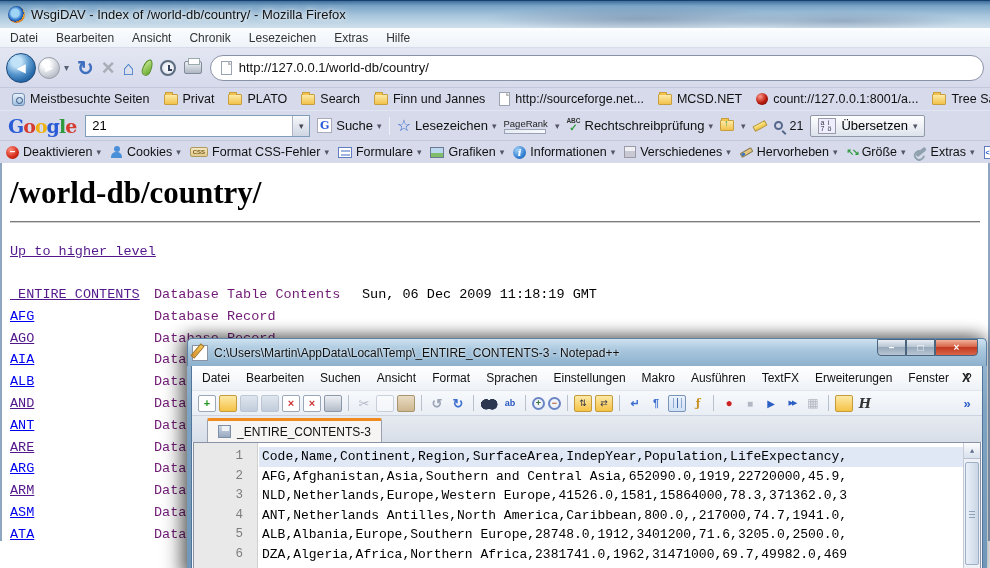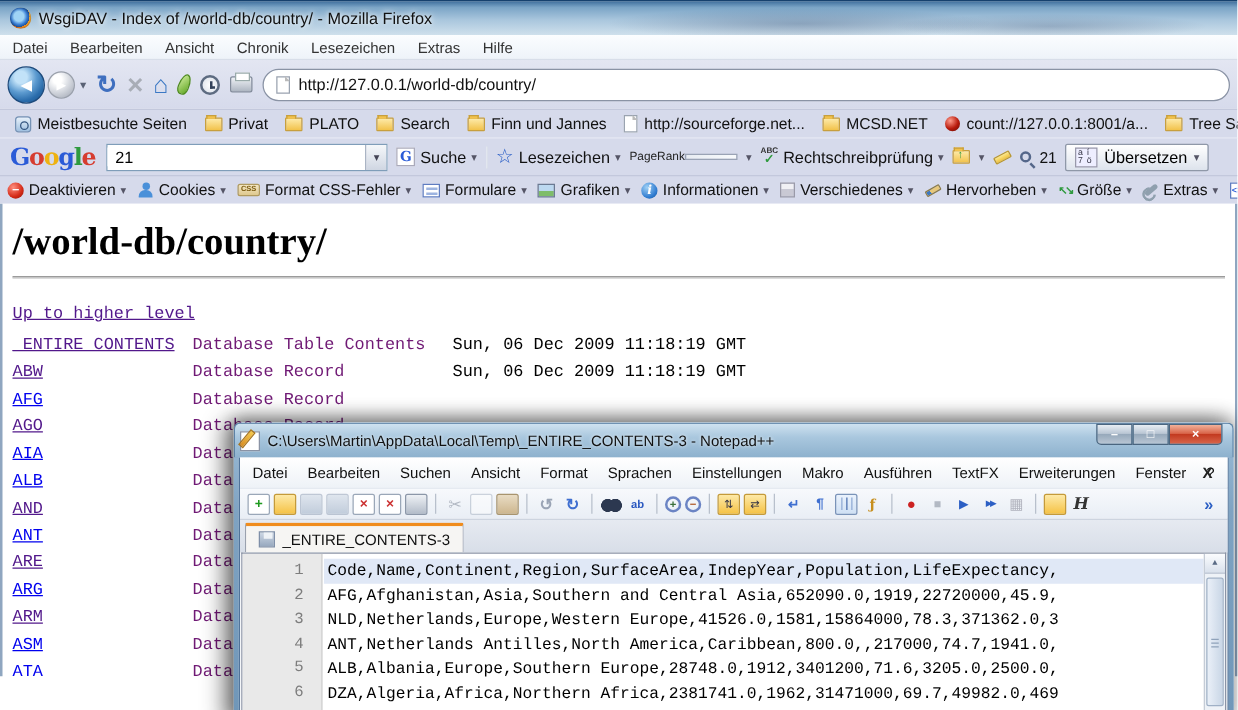--- a/index.html
+++ b/index.html
@@ -63,21 +63,21 @@
   .g-logo span:nth-child(3){color:#eeb211;} .g-logo span:nth-child(4){color:#2a5bd7;}
   .g-logo span:nth-child(5){color:#2f9a3e;} .g-logo span:nth-child(6){color:#d63c2f;}
   .g-search { width:225px; height:22px; background:#fff; border:1px solid #7f9db9; display:flex; align-items:center; }
   .g-search input { flex:1; border:none; outline:none; font-size:13px; padding:0 6px; font-family:"Liberation Sans",sans-serif; }
   .g-search .dd { width:17px; height:20px; background:linear-gradient(#f5f7fa,#cfd6e2); border-left:1px solid #aab4c4; display:flex; align-items:center; justify-content:center; font-size:9px; color:#445; }
   .tb-btn { display:flex; align-items:center; gap:4px; font-size:13px; color:#111; cursor:default; }
   .caret { font-size:9px; color:#556; }
   .vsep { width:1px; height:18px; background:#b6bdd0; border-right:1px solid #eef1f8; }
   .ico-gsq { width:15px; height:15px; background:#fff; border:1px solid #aab; display:flex; align-items:center; justify-content:center; font-weight:bold; font-size:11px; color:#2a5bd7; font-family:"DejaVu Serif",serif; }
   .ico-star { color:#2b5fc7; font-size:16px; line-height:1; }
-  .pr-widget { display:flex; align-items:center; }
+  .pr-widget { display:flex; flex-direction:column; align-items:flex-start; }
   .pr-label { font-size:9.5px; color:#222; }
   .pr-bar { width:42px; height:5px; border:1px solid #9aa3b5; background:linear-gradient(90deg,#e8ecf2,#f8fafc); }
   .ico-abc { display:flex; flex-direction:column; align-items:center; line-height:1; }
   .ico-abc b { font-size:6.5px; color:#333; } .ico-abc i { font-style:normal; font-size:10px; color:#2f9a3e; font-weight:bold; margin-top:-1px; }
   .ico-fillfolder { position:relative; }
   .ico-fillfolder::after { content:"↑"; position:absolute; left:3px; top:-3px; font-size:9px; font-weight:bold; color:#2f9a3e; }
   .ico-marker { width:14px; height:6px; background:linear-gradient(#fde98a,#eec13f); border:1px solid #b8962d; transform:rotate(-28deg); border-radius:1px; }
   .ico-lens { width:9px; height:9px; border:2px solid #55678a; border-radius:50%; position:relative; }
   .ico-lens::after { content:""; position:absolute; width:2px; height:5px; background:#55678a; left:7px; top:7px; transform:rotate(-45deg); }
   .zoom-count { font-size:12.5px; color:#111; }
@@ -110,21 +110,21 @@
   .newtab-btn { width:26px; height:20px; margin-bottom:2px; background:linear-gradient(#e5e8f1,#cfd4e6); border:1px solid #9aa1b5; border-radius:3px; display:flex; align-items:center; justify-content:center; font-size:12px; color:#556; }
 
   
   .ff-content { position:relative; height:378px; background:#fff; border-left:2px solid #8fa6c0; border-right:2px solid #8fa6c0; overflow:hidden; }
   .page-h1 { font-family:"Liberation Serif","DejaVu Serif",serif; font-weight:bold; font-size:31px; color:#000; margin:12px 0 10px 8px; }
   .page-hr { border:none; border-top:2px groove #cfcfcf; margin:0 8px 18px 8px; }
   .mono { font-family:"Liberation Mono","DejaVu Sans Mono",monospace; font-size:13.5px; }
   .up-link { display:inline-block; margin:0 0 10px 8px; color:#52188b; text-decoration:underline; }
   .listing { margin-left:8px; }
   .lrow { height:21.8px; white-space:nowrap; }
-  .lname { display:inline-block; width:144px; text-decoration:underline; }
+  .lname { display:inline-block; width:144px; text-decoration:underline;margin-top:18px; }
   .lname.u { color:#0000ee; } .lname.v { color:#52188b; }
   .ldesc { display:inline-block; width:208px; color:#701a75;font-family:Liberation Mono, monospace; }
   .ldate { color:#000; }
 
   
   .npp { position:absolute; left:187px; top:338px; width:800px; height:240px; z-index:10;
     border-radius:6px 6px 0 0; background:linear-gradient(180deg,#9dbdd8,#7fa3c2 30%, #6f96b8);
     box-shadow:-8px 0 18px rgba(0,0,0,.45), 0 -4px 14px rgba(0,0,0,.35); padding:0 4px; }
   .npp-titlebar { height:28px; display:flex; align-items:center; padding:0 4px; position:relative;
     background:linear-gradient(180deg,#cfe2f0 0%, #a9c7de 40%, #8db1cd 100%); border-radius:5px 5px 0 0; border:1px solid #5d82a5; border-bottom:none; margin:0 -4px; }
@@ -166,21 +166,21 @@
   .t-func::before { content:"\0192"; color:#c78f1e; font-weight:bold; font-family:"DejaVu Serif",serif; }
   .t-rec::before { content:"\25cf"; color:#cc2222; font-size:12px; }
   .t-stopm::before { content:"\25a0"; color:#6a7385; font-size:10px; }
   .t-play::before { content:"\25b6"; color:#2c5fc4; font-size:10px; }
   .t-multi::before { content:"\25b6\25b6"; color:#2c5fc4; font-size:7px; letter-spacing:-2px; }
   .t-savem::before { content:"\25a6"; color:#667; font-size:12px; }
   .t-html::before { content:"H"; font:italic bold 13px "DejaVu Serif",serif; color:#333; }
   .t-more { margin-left:auto; }
   .t-more::before { content:"\00bb"; color:#2c5fc4; font-weight:bold; font-size:13px; }
 
-  .npp-tabbar { height:27px; background:linear-gradient(#e6eaf1,#d8dee8); display:flex; align-items:flex-end; padding:2px 4px 0 4px; border-top:1px solid #cdd4df; }
+  .npp-tabbar { height:27px; background:linear-gradient(#e6eaf1,#d8dee8); display:flex; align-items:flex-end; padding:2px 4px 0 15px; border-top:1px solid #cdd4df; }
   .npp-tab { height:24px; display:flex; align-items:center; gap:6px; padding:0 10px; background:#f6f5f3; border:1px solid #9aa1ae; border-bottom:none; border-top:3px solid #f08c1d; border-radius:2px 2px 0 0; font-size:12px; color:#111; }
   .mini-floppy { width:13px; height:13px; background:linear-gradient(#cdd7e4,#98a9bf); border:1px solid #7f8fa8; position:relative; }
   .mini-floppy::before { content:""; position:absolute; left:3px; top:0; width:7px; height:5px; background:#eef2f6; }
 
   .npp-editor { flex:1; position:relative; background:#fff; border:1px solid #8a93a5; border-bottom:none; margin:0 1px; overflow:hidden;
     font-family:"Liberation Mono","DejaVu Sans Mono",monospace; font-size:13px; }
   .gutter { position:absolute; left:0; top:0; bottom:0; width:64px; background:#e9e9e9; border-right:1px solid #cfcfcf; padding-top:4px; }
   .gutter div { height:19.5px; line-height:19.5px; text-align:right; padding-right:14px; color:#7d7d7d; font-size:12.5px; }
   .code { position:absolute; left:65px; right:17px; top:0; bottom:0; padding-top:4px; overflow:hidden; }
   .cline { height:19.5px; line-height:19.5px; white-space:pre; color:#000; padding-left:3px; }
@@ -368,21 +368,20 @@
       </span>
   </div>
 
 
   <div class="ff-content">
     <div class="page-h1">/world-db/country/</div>
     <hr class="page-hr">
     <a class="mono up-link">Up to higher level</a>
     <div class="listing mono">
       <div class="lrow"><a class="lname v">_ENTIRE_CONTENTS</a><span class="ldesc">Database Table Contents</span><span class="ldate">Sun, 06 Dec 2009 11:18:19 GMT</span></div>
-      <div class="lrow"><a class="lname v">ABW</a><span class="ldesc">Database Record</span><span class="ldate">Sun, 06 Dec 2009 11:18:19 GMT</span></div>
       <div class="lrow"><a class="lname u">AFG</a><span class="ldesc">Database Record</span><span class="ldate"></span></div>
       <div class="lrow"><a class="lname v">AGO</a><span class="ldesc">Database Record</span><span class="ldate"></span></div>
       <div class="lrow"><a class="lname u">AIA</a><span class="ldesc">Database Record</span><span class="ldate"></span></div>
       <div class="lrow"><a class="lname u">ALB</a><span class="ldesc">Database Record</span><span class="ldate"></span></div>
       <div class="lrow"><a class="lname v">AND</a><span class="ldesc">Database Record</span><span class="ldate"></span></div>
       <div class="lrow"><a class="lname u">ANT</a><span class="ldesc">Database Record</span><span class="ldate"></span></div>
       <div class="lrow"><a class="lname v">ARE</a><span class="ldesc">Database Record</span><span class="ldate"></span></div>
       <div class="lrow"><a class="lname u">ARG</a><span class="ldesc">Database Record</span><span class="ldate"></span></div>
       <div class="lrow"><a class="lname v">ARM</a><span class="ldesc">Database Record</span><span class="ldate"></span></div>
       <div class="lrow"><a class="lname u">ASM</a><span class="ldesc">Database Record</span><span class="ldate"></span></div>

